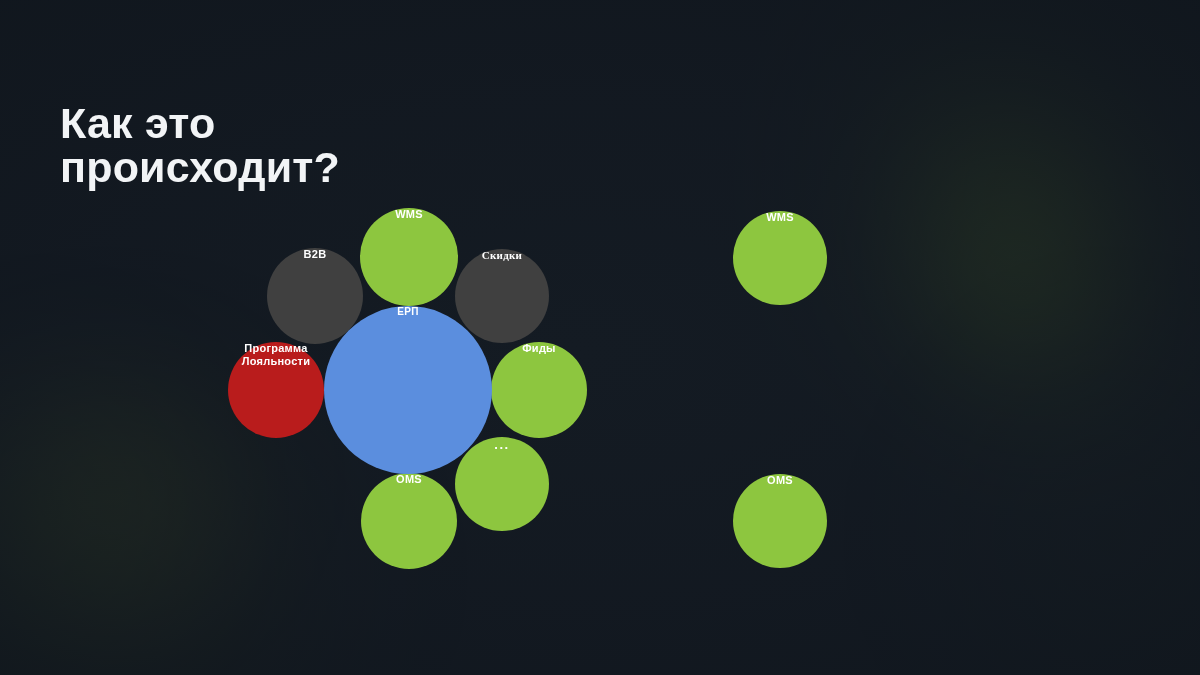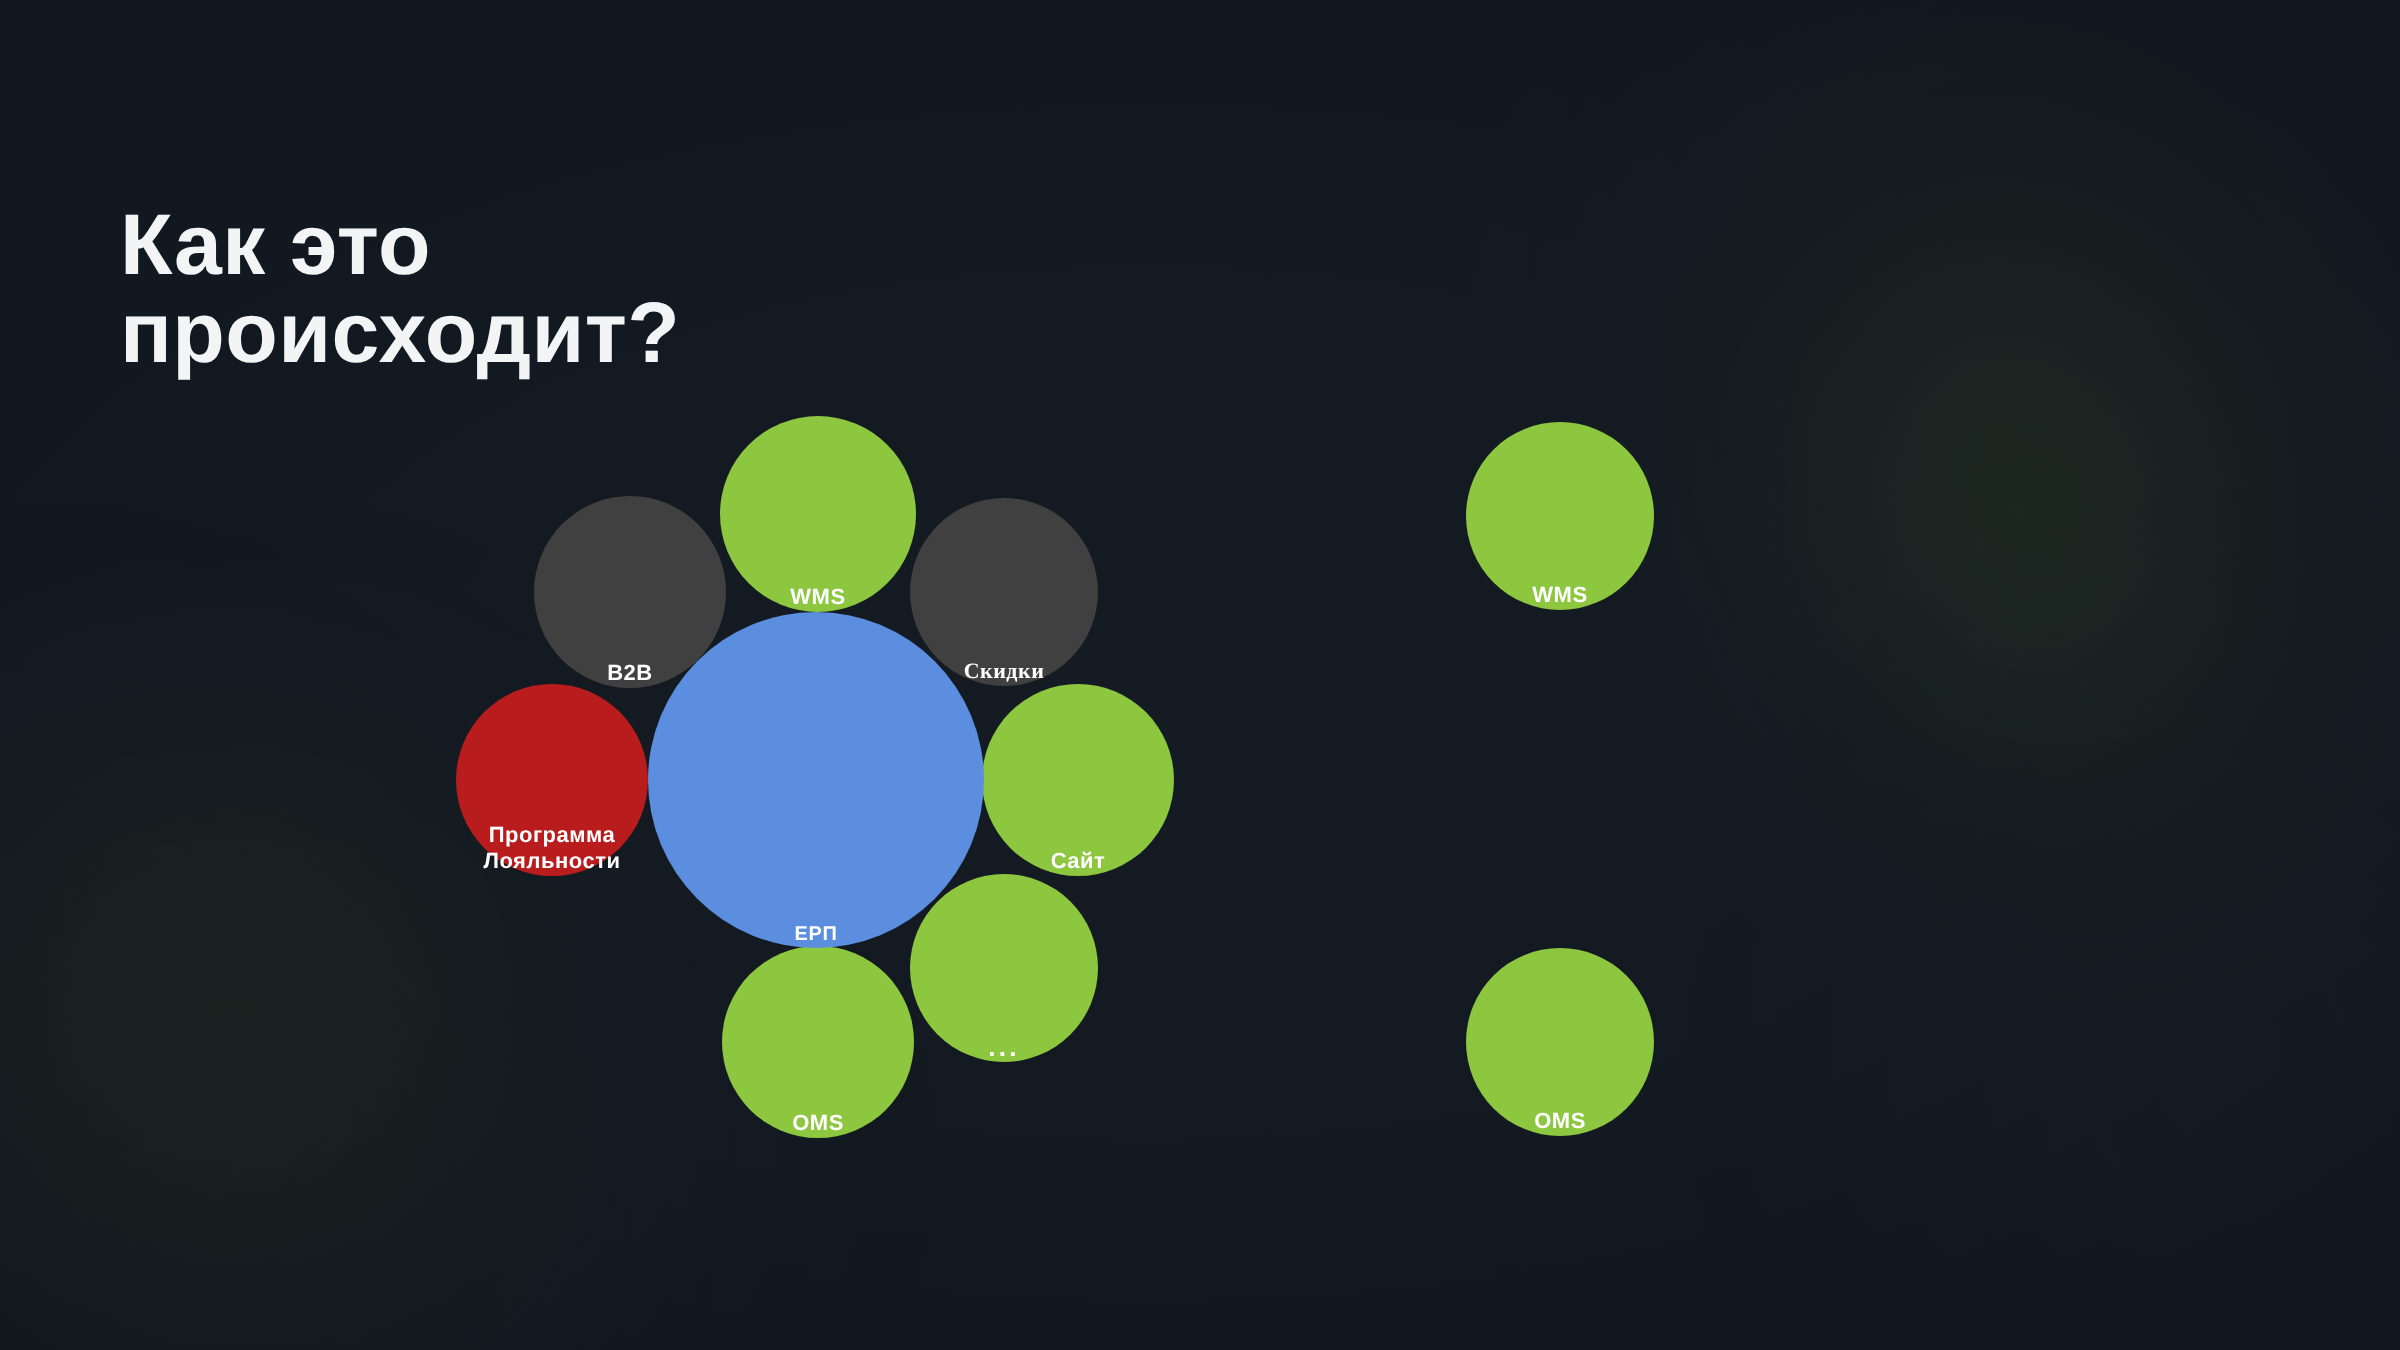--- a/index.html
+++ b/index.html
@@ -122,21 +122,21 @@
 
   
   .diagram {
     position: absolute;
     inset: 0;
   }
   .node {
     position: absolute;
     border-radius: 50%;
     display: flex;
-    align-items: flex-end;
+    align-items: flex-start;
     justify-content: center;
     text-align: center;
     color: #ffffff;
     font-weight: 700;
     box-sizing: border-box;
     line-height: 1.18;
     white-space: pre-line;
     user-select: none;
   }
   .node.hub {
@@ -168,21 +168,21 @@
 
   <h1 class="title">Как это
 происходит?</h1>
 
   <div class="diagram" id="diagram">
       <div class="node leaf" style="left: 360px; top: 208px; width: 98px; height: 98px; background: rgb(141, 198, 63);"><span>WMS</span></div>
       <div class="node leaf" style="left: 267px; top: 248px; width: 96px; height: 96px; background: #404040;"><span>B2B</span></div>
       <div class="node leaf" style="left: 455px; top: 249px; width: 94px; height: 94px; background: #404040; font-family: Liberation Serif, serif;"><span>Скидки</span></div>
       <div class="node leaf" style="left: 228px; top: 342px; width: 96px; height: 96px; background: #b91c1c;"><span>Программа
 Лояльности</span></div>
-      <div class="node leaf" style="left: 491px; top: 342px; width: 96px; height: 96px; background: rgb(141, 198, 63);"><span>Сайт</span></div>
+      <div class="node leaf" style="left: 491px; top: 342px; width: 96px; height: 96px; background: rgb(141, 198, 63);"><span>Фиды</span></div>
       <div class="node leaf dots" style="left: 455px; top: 437px; width: 94px; height: 94px; background: rgb(141, 198, 63);"><span>...</span></div>
       <div class="node leaf" style="left: 361px; top: 473px; width: 96px; height: 96px; background: rgb(141, 198, 63);"><span>OMS</span></div>
       <div class="node hub" style="left: 324px; top: 306px; width: 168px; height: 168px; background: rgb(91, 142, 222);"><span>ЕРП</span></div>
       <div class="node leaf" style="left: 733px; top: 211px; width: 94px; height: 94px; background: rgb(141, 198, 63);"><span>WMS</span></div>
       <div class="node leaf" style="left: 733px; top: 474px; width: 94px; height: 94px; background: rgb(141, 198, 63);"><span>OMS</span></div>
     </div>
 
 </div>
 
 </body></html>

